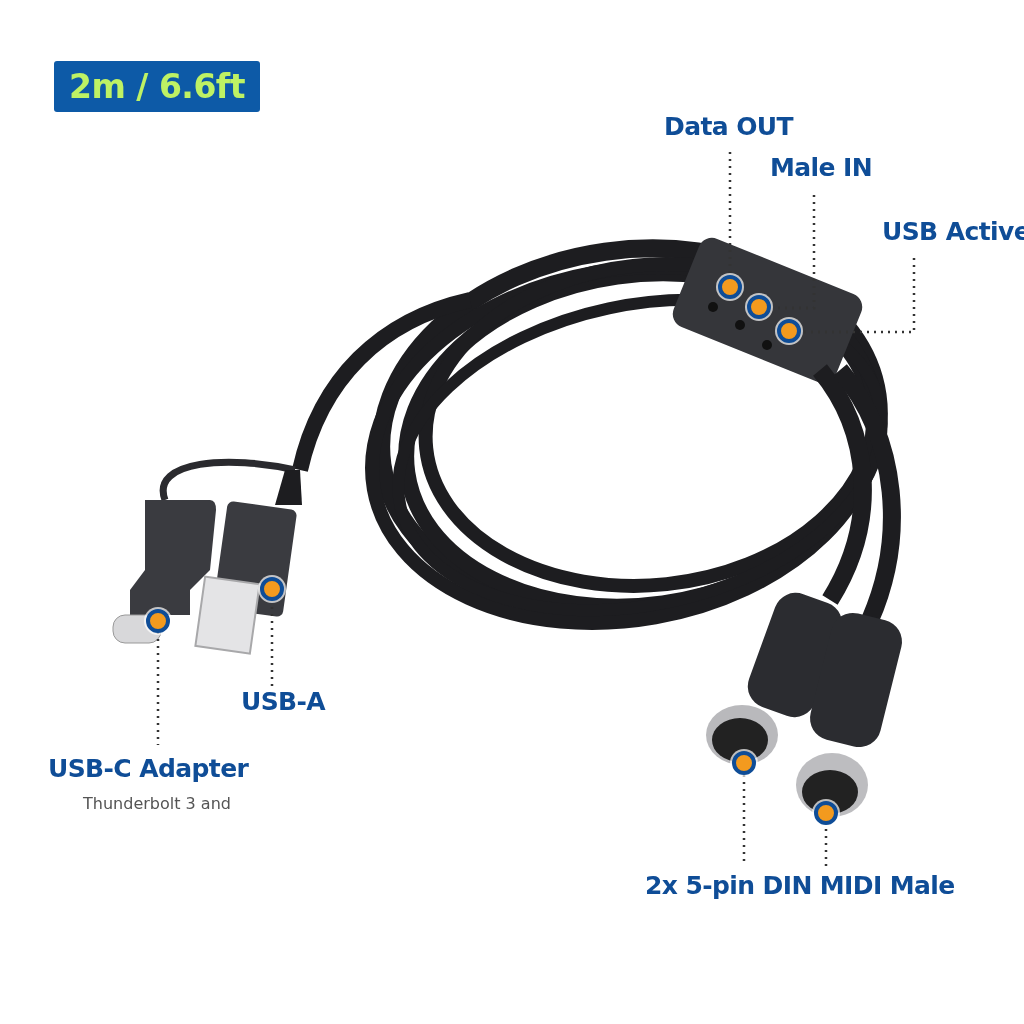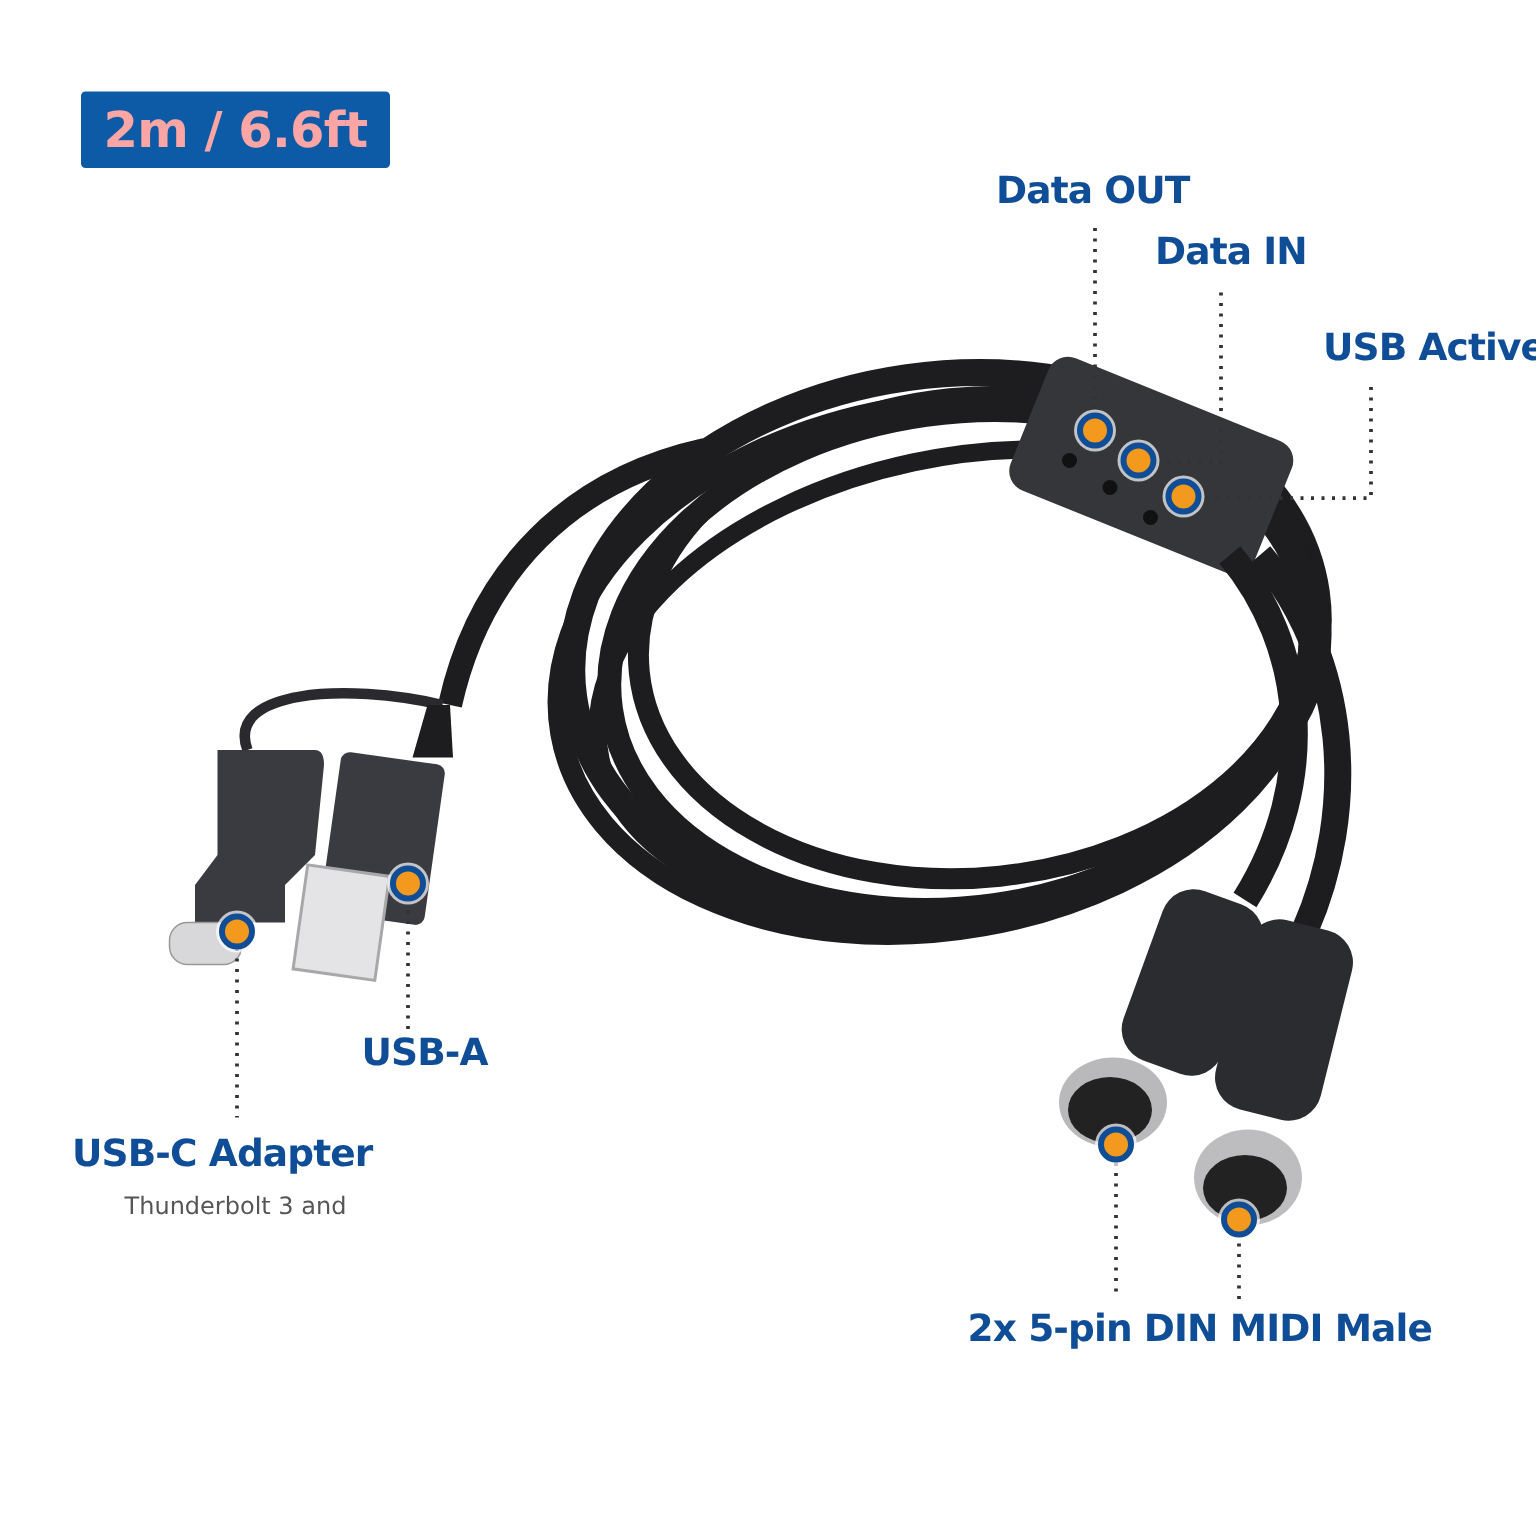--- a/index.html
+++ b/index.html
@@ -1,17 +1,17 @@
 <!DOCTYPE html>
 <html><head>
 <meta charset="utf-8">
 <style>
   html, body { margin: 0; padding: 0; }
   body { width: 1024px; height: 1024px; background: #ffffff; position: relative; overflow: hidden; font-family: "DejaVu Sans", "Liberation Sans", sans-serif; }
-  .badge { position: absolute; left: 54px; top: 61px; width: 206px; height: 51px; background: #0d5aa7; border-radius: 3px; color: #fca5a5; font-weight: bold; font-size: 33px; display: flex; align-items: center; justify-content: center; letter-spacing: -0.5px; }
+  .badge { position: absolute; left: 54px; top: 61px; width: 206px; height: 51px; background: #0d5aa7; border-radius: 3px; color: #bef264; font-weight: bold; font-size: 33px; display: flex; align-items: center; justify-content: center; letter-spacing: -0.5px; }
   .label { position: absolute; color: #0f4d97; font-weight: bold; font-size: 25px; white-space: nowrap; letter-spacing: -0.6px; }
   .sub { position: absolute; color: #555; font-size: 16px; text-align: center; line-height: 22px; width: 230px; }
   .dot { position: absolute; width: 16px; height: 16px; border-radius: 50%; background: #f39a1e; border: 4px solid #0f4d97; box-shadow: 0 0 0 2px rgba(255,255,255,0.7); }
   svg.scene { position: absolute; left: 0; top: 0; }
 </style>
 </head>
 <body>
 
 <svg class="scene" width="1024" height="1024" viewBox="0 0 1024 1024">
 
@@ -57,21 +57,21 @@
     <line x1="272" y1="600" x2="272" y2="690"></line>
     <line x1="158" y1="632" x2="158" y2="745"></line>
     <line x1="744" y1="775" x2="744" y2="862"></line>
     <line x1="826" y1="822" x2="826" y2="866"></line>
   </g>
 </svg>
 
 <div class="badge">2m / 6.6ft</div>
 
 <div class="label" style="left:664px; top:112px;">Data OUT</div>
-<div class="label" style="left:770px; top:153px;">Data IN</div>
+<div class="label" style="left:770px; top:153px;">Male IN</div>
 <div class="label" style="left:850px; top:217px;margin-left:32px;">USB Active</div>
 <div class="label" style="left:241px; top:687px;">USB-A</div>
 <div class="label" style="left:48px; top:754px;">USB-C Adapter</div>
 <div class="sub" style="left:42px; top:793px;">
   <div>Thunderbolt 3 and</div>
 </div>
 <div class="label" style="left:645px; top:871px;">2x 5-pin DIN MIDI Male</div>
 
 <div class="dot" style="left:718px; top:275px;"></div>
 <div class="dot" style="left:747px; top:295px;"></div>

